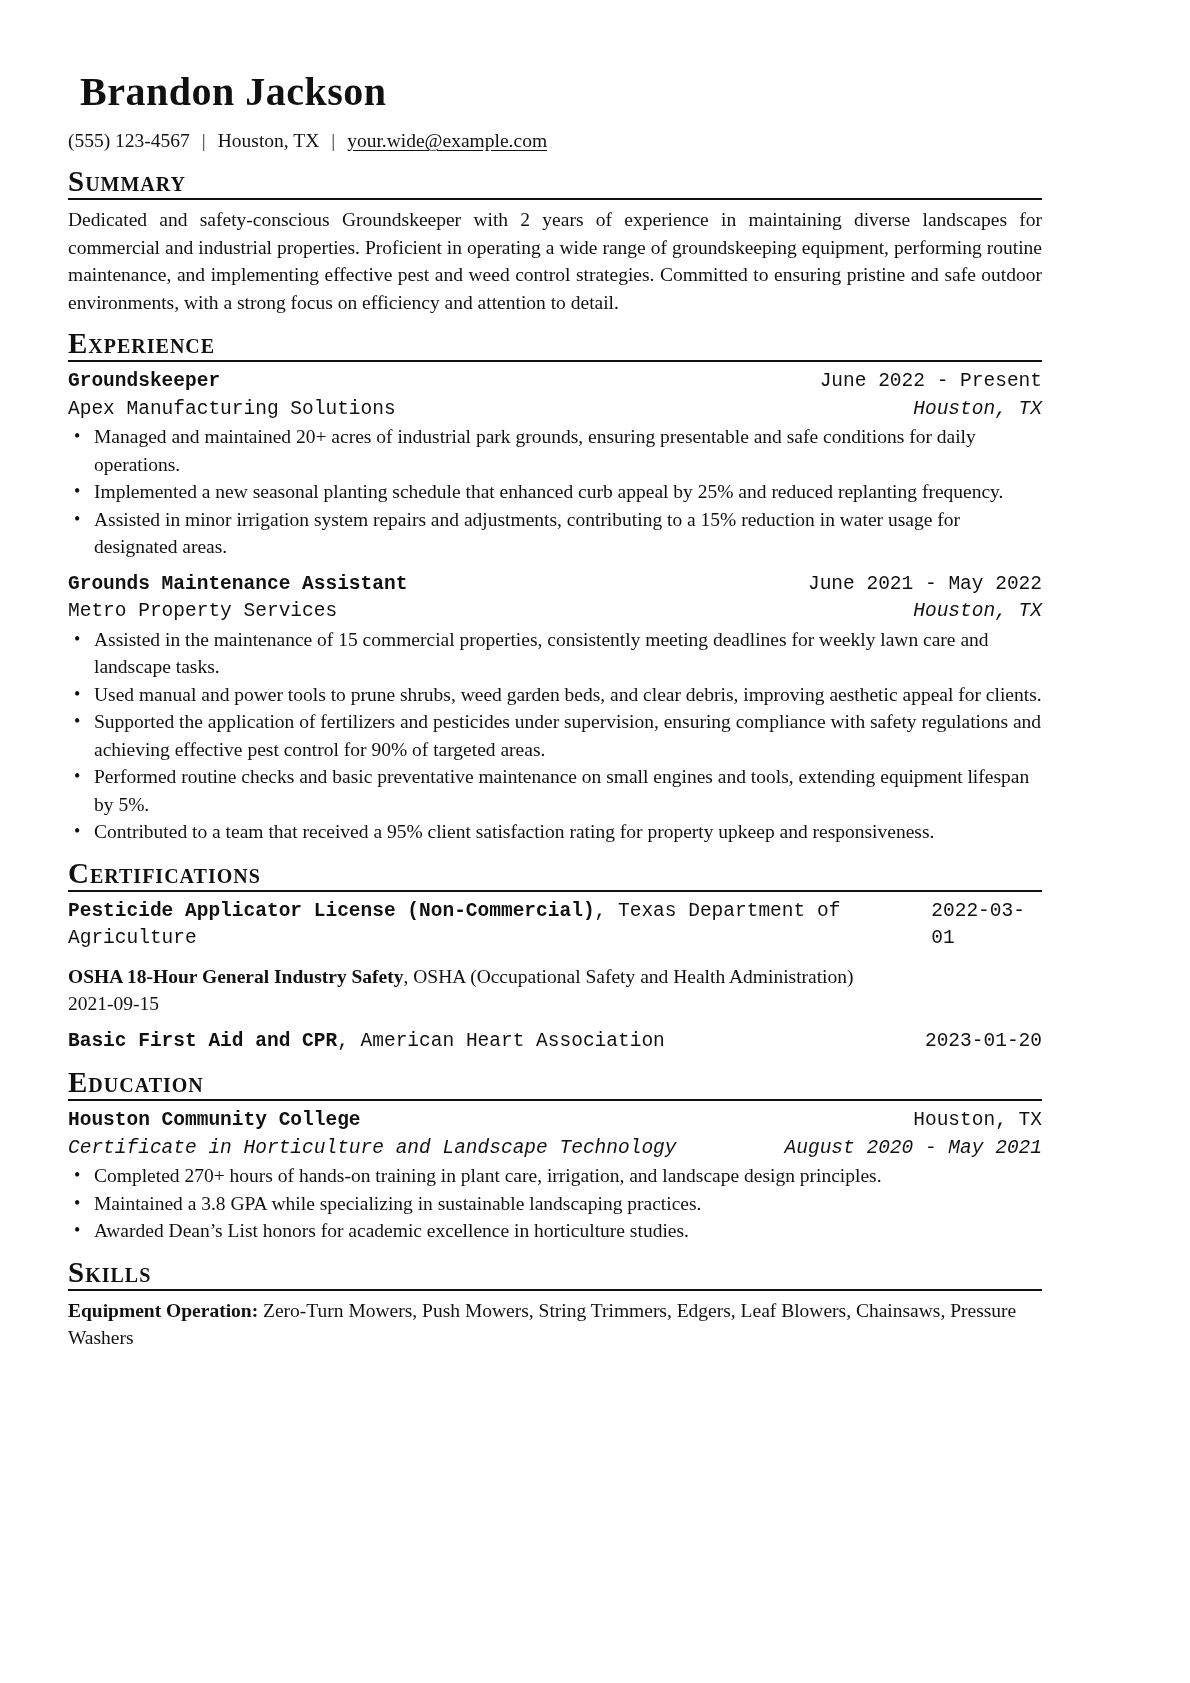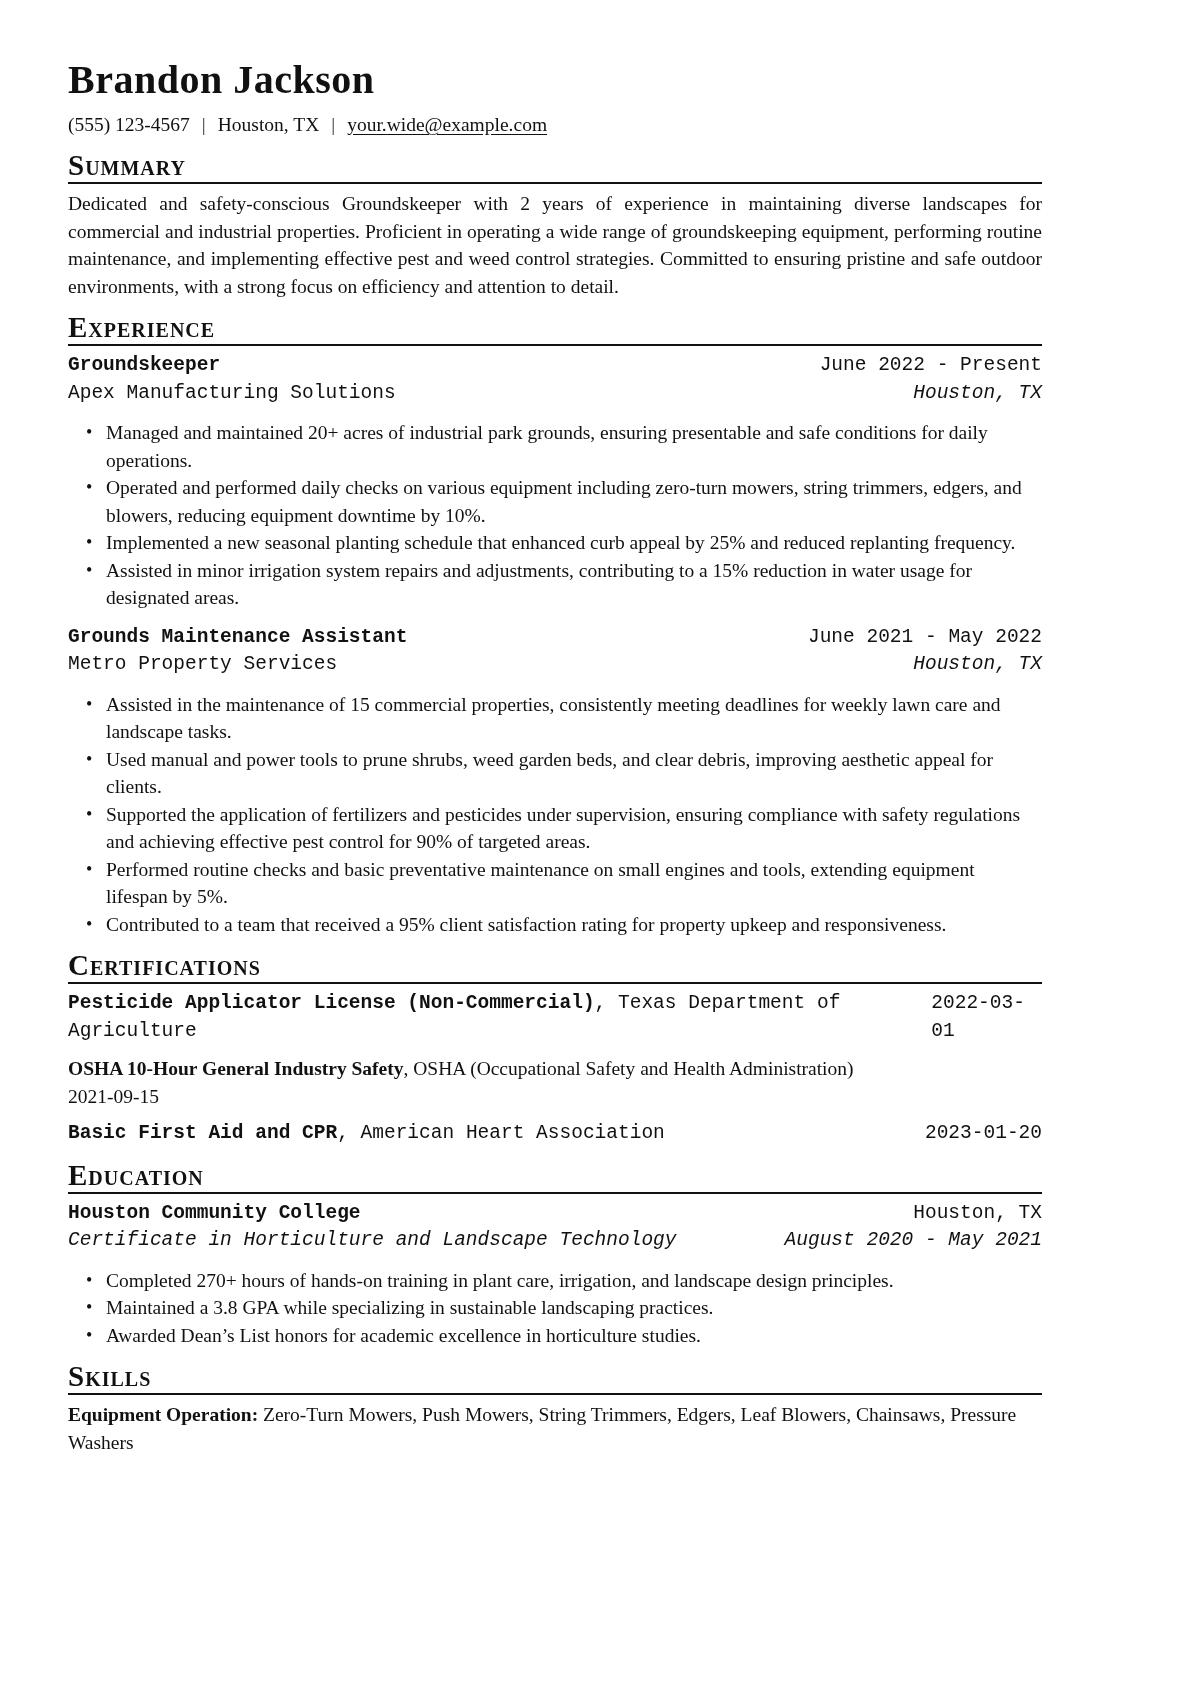--- a/index.html
+++ b/index.html
@@ -11,36 +11,36 @@
   .page {
     position: relative;
     padding: 56px 0 0 68px;
     width: 974px;
     font-family: "Liberation Serif", "DejaVu Serif", serif;
     font-size: 19.5px;
     line-height: 27.5px;
   }
   .name {
     font-size: 40px; font-weight: bold; line-height: 48px;
-    letter-spacing: 0.5px; margin: 0;
+    letter-spacing: 0.5px; margin: 12px;
   }
   .contact { margin-top: 8px; line-height: 26px; }
   .contact .sep { margin: 0 12px; color: #333; }
   .contact a { color: #111; text-decoration: underline; text-underline-offset: 3px; }
   .section { margin-top: 12px; }
   .section-title {
     font-variant: small-caps; font-weight: bold; font-size: 29px;
     letter-spacing: 1px; line-height: 30px; margin: 0;
     padding-bottom: 2px; border-bottom: 2px solid #111;
   }
   .section-body { margin-top: 6px; }
   .row { display: flex; justify-content: space-between; align-items: center; font-family: Liberation Mono, monospace; }
   .bold { font-weight: bold; }
   .italic { font-style: italic; }
-  ul.bullets { list-style: none; margin: 12px; padding: 0; }
+  ul.bullets { list-style: none; margin: 0; padding: 0; }
   ul.bullets li { position: relative; padding-left: 26px; }
   ul.bullets li::before {
     content: "\2022"; position: absolute; left: 6px; top: 0;
     font-size: 18px;
   }
   .job { margin-bottom: 10px; }
   .cert { margin-bottom: 10px; }
   .summary-text { text-align: justify; }
 </style>
 </head>
@@ -70,21 +70,20 @@
         <div class="row">
           <span class="bold">Groundskeeper</span>
           <span>June 2022 - Present</span>
         </div>
         <div class="row">
           <span>Apex Manufacturing Solutions</span>
           <span class="italic">Houston, TX</span>
         </div>
         <ul class="bullets">
           <li>Managed and maintained 20+ acres of industrial park grounds, ensuring presentable and safe conditions for daily operations.</li>
-          <li>Operated and performed daily checks on various equipment including zero-turn mowers, string trimmers, edgers, and blowers, reducing equipment downtime by 10%.</li>
           <li>Implemented a new seasonal planting schedule that enhanced curb appeal by 25% and reduced replanting frequency.</li>
           <li>Assisted in minor irrigation system repairs and adjustments, contributing to a 15% reduction in water usage for designated areas.</li>
         </ul>
       </div>
 
       <div class="job">
         <div class="row">
           <span class="bold">Grounds Maintenance Assistant</span>
           <span>June 2021 - May 2022</span>
         </div>
@@ -105,21 +104,21 @@
   </section>
 
   <section class="section">
     <h2 class="section-title">Certifications</h2>
     <div class="section-body">
       <div class="cert row">
         <span><span class="bold">Pesticide Applicator License (Non-Commercial)</span><span>, Texas Department of Agriculture</span></span>
         <span>2022-03-01</span>
       </div>
       <div class="cert">
-        <span class="bold">OSHA 10-Hour General Industry Safety</span><span>, OSHA (Occupational Safety and Health Administration)</span>
+        <span class="bold">OSHA 18-Hour General Industry Safety</span><span>, OSHA (Occupational Safety and Health Administration)</span>
         <div>2021-09-15</div>
       </div>
       <div class="cert row">
         <span><span class="bold">Basic First Aid and CPR</span><span>, American Heart Association</span></span>
         <span>2023-01-20</span>
       </div>
     </div>
   </section>
 
   <section class="section">

